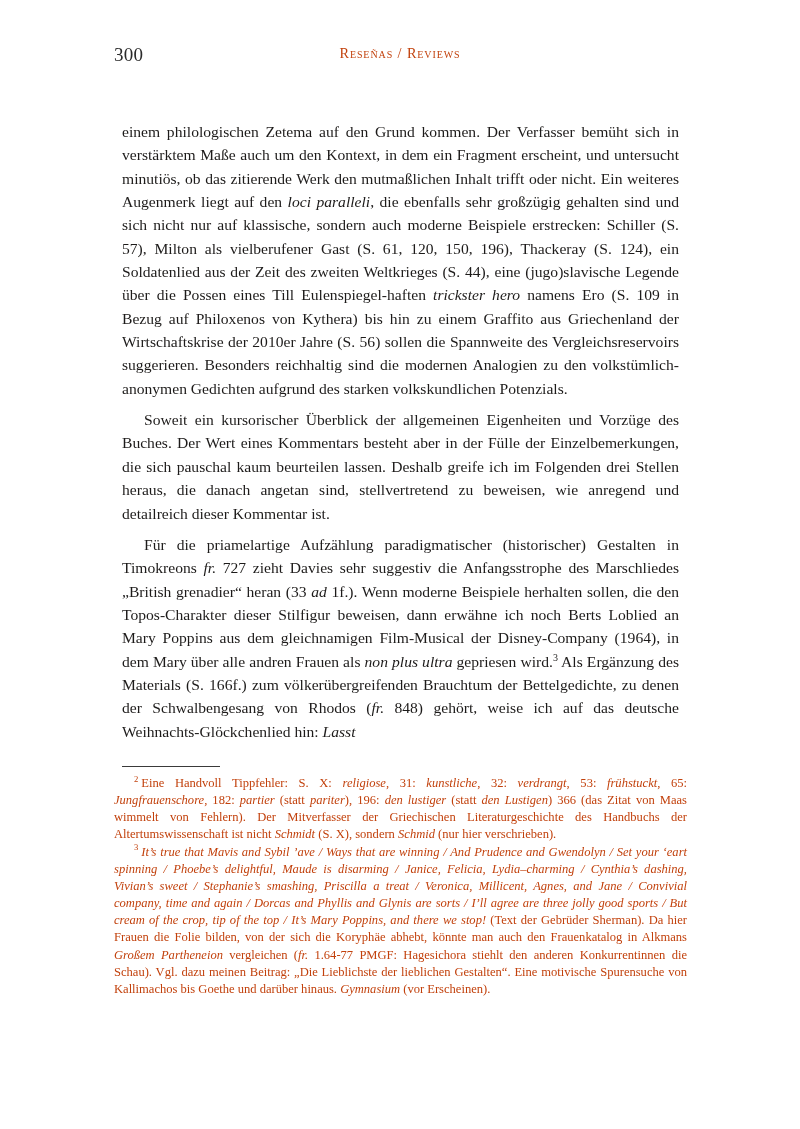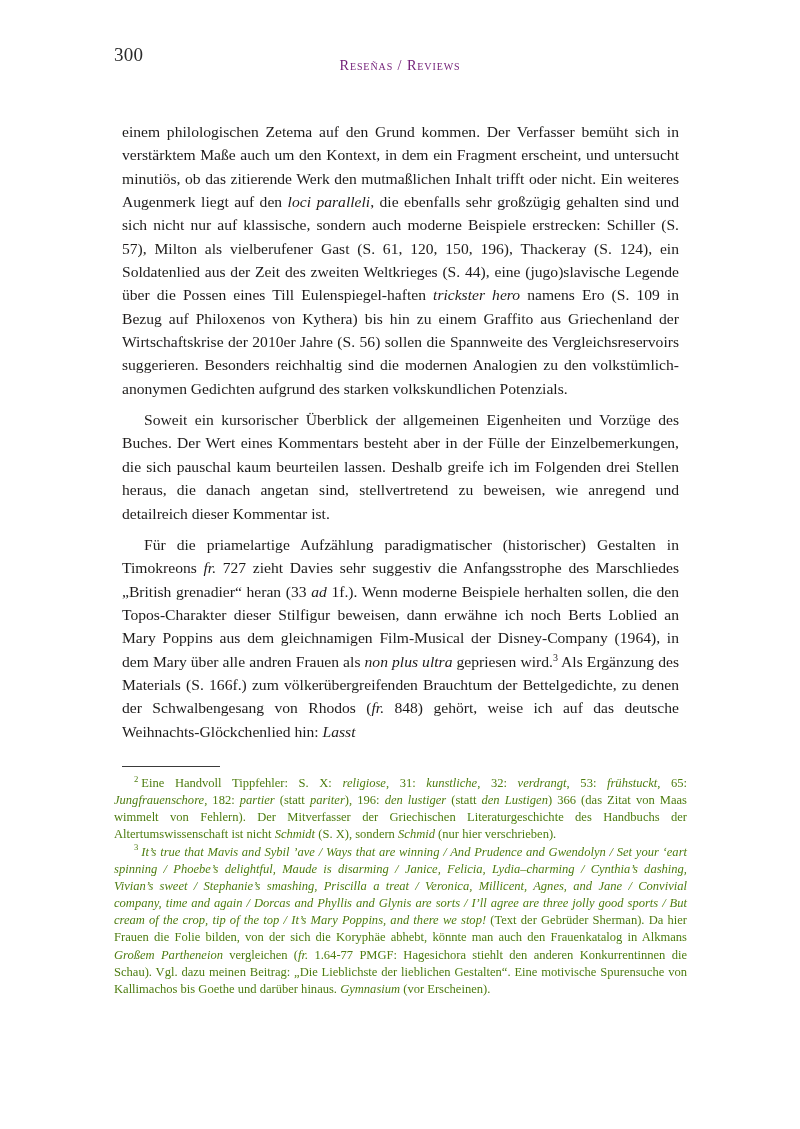--- a/index.html
+++ b/index.html
@@ -41,22 +41,21 @@
   }
   .head-title {
     position: absolute;
     left: 0;
     right: 0;
     top: 1px;
     text-align: center;
     font-size: 14.3px;
     font-variant: small-caps;
     letter-spacing: 0.9px;
-    color: #701a75;
-    margin-top: 12px;
+    color: #c2410c;
   }
 
   
   .body-block {
     position: absolute;
     left: 114px;
     top: 112px;
     width: 573px;
   }
   p.para {
@@ -92,21 +91,21 @@
     margin: 0 0 8px 8px;
   }
   p.footnote {
     margin: 0;
     font-size: 12.55px;
     line-height: 17.15px;
     text-align: justify;
     text-justify: inter-word;
     hyphens: none;
     text-indent: 20px;
-    color: #4d7c0f;
+    color: #c2410c;
   }
   p.footnote sup.fnnum {
     font-size: 8.6px;
     vertical-align: super;
     line-height: 0;
     margin-right: 3px;
   }
 
   
   .footer {

